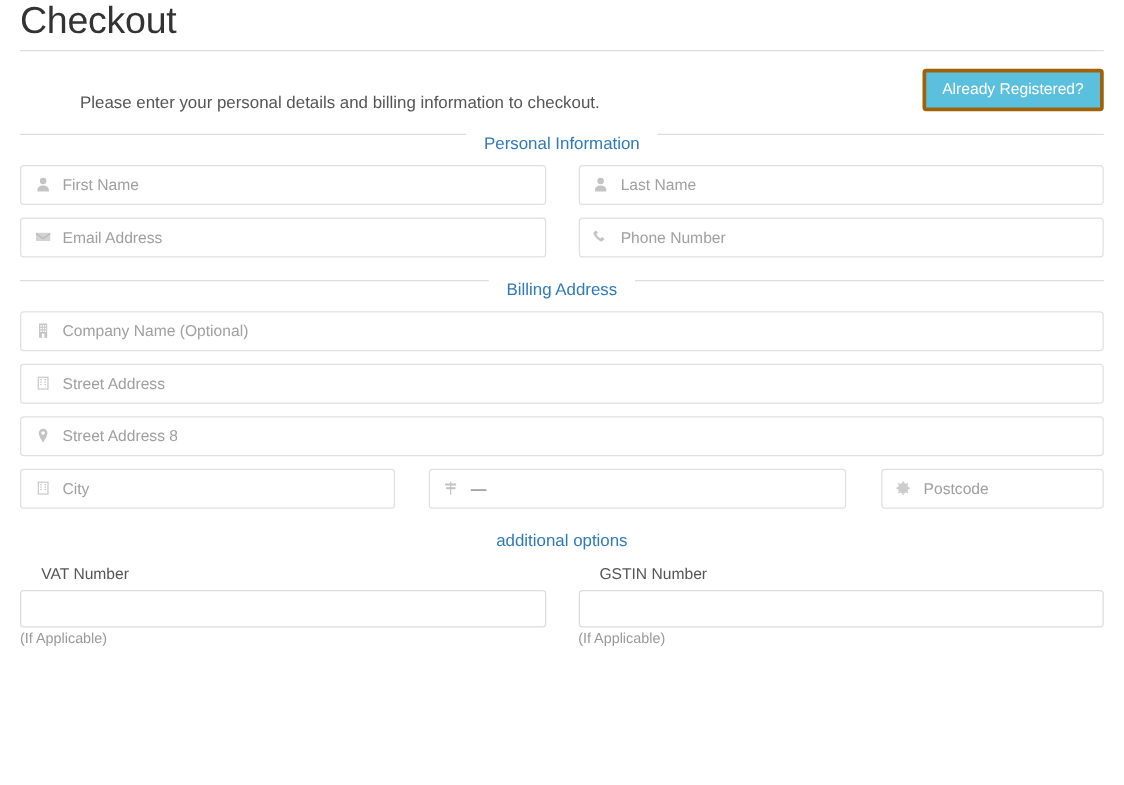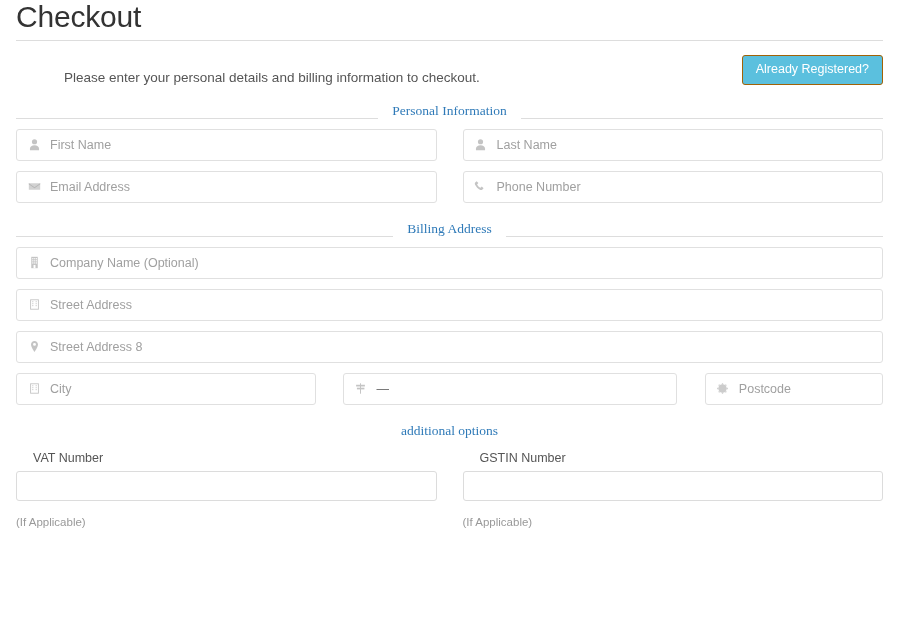--- a/index.html
+++ b/index.html
@@ -32,38 +32,37 @@
     display: flex;
     align-items: flex-end;
     justify-content: space-between;
     padding: 14px 16px 0 16px;
     margin-left: 48px;
   }
   .intro-text { font-size: 13.5px; color: #555555; }
   .btn-registered {
     background: #5bc0de;
     color: #ffffff;
-    border: 1px solid #a16207;
+    border: 3px solid #a16207;
     border-radius: 3px;
     font-size: 12.5px;
     padding: 7px 13px;
     cursor: pointer;
     line-height: 1.1;
     font-family: "Liberation Sans", sans-serif;
     white-space: nowrap;
   }
 
   
   .legend {
     display: flex;
-    align-items: flex-end;
+    align-items: flex-start;
     gap: 14px;
     margin: 0 16px;
     padding-top: 18px;
-    font-family: Liberation Serif, serif;
   }
   .legend .line { flex: 1; height: 1px; background: #dddddd; }
   .legend .legend-text {
     font-size: 13.5px;
     color: #2f7ab8;
     white-space: nowrap;
   }
   .legend.plain { justify-content: center; }
 
   
@@ -116,21 +115,21 @@
     padding-top: 12px;
   }
   .lbl { font-size: 12.5px; color: #555555; margin-bottom: 6px; margin-left: 17px; }
   .plain-input {
     height: 30px;
     border: 1px solid #dcdcdc;
     border-radius: 3px;
     background: #ffffff;
     width: 100%;
   }
-  .help { font-size: 11.5px; color: #999999; margin-top: 15px; }
+  .help { font-size: 11.5px; color: #999999; margin-top: 3px; }
 </style>
 </head>
 <body>
 
 <div class="page">
 
   <h1 class="page-title">Checkout</h1>
   <hr class="title-rule">
 
   <div class="intro-row">

